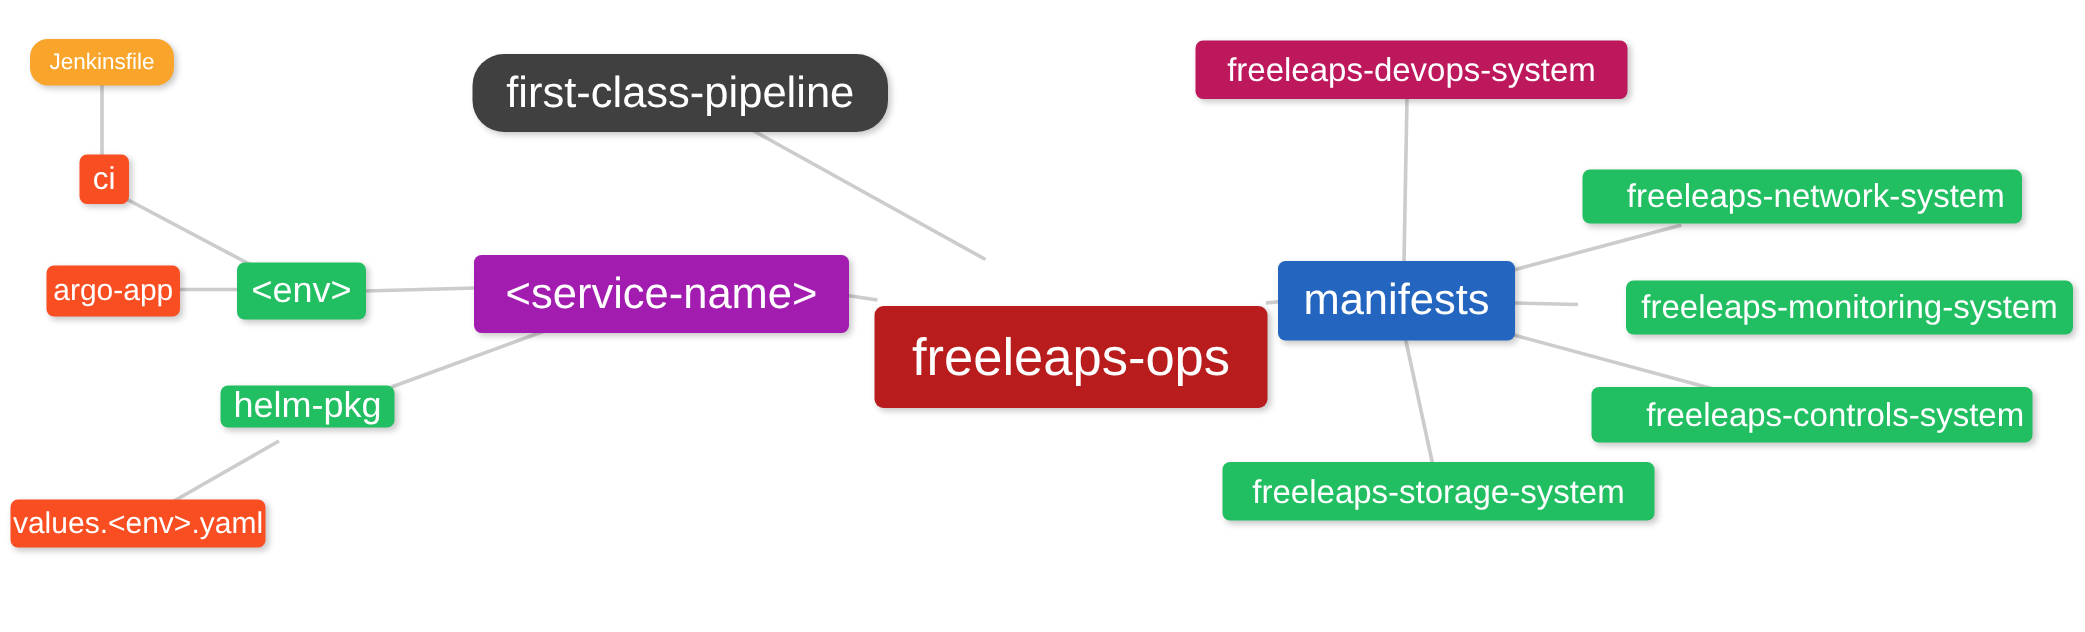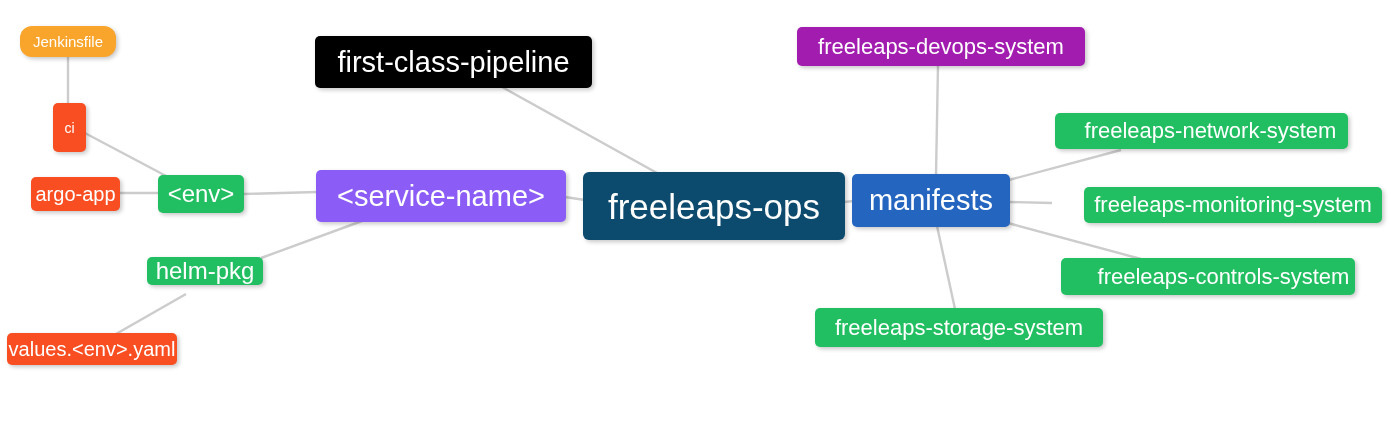--- a/index.html
+++ b/index.html
@@ -28,21 +28,21 @@
     color: #ffffff;
     border-radius: 5px;
     box-shadow: 2px 2px 4px rgba(0,0,0,0.22);
     white-space: nowrap;
     box-sizing: border-box;
     cursor: default;
     line-height: 1;
   }
   
   .n-jenkinsfile   { left: 20px;   top: 26px;  width: 96px;  height: 31px; font-size: 15px; border-radius: 12px; }
-  .n-ci            { left: 53px;   top: 103px; width: 33px;  height: 49px; font-size: 14px; }
+  .n-ci            { left: 53px;   top: 103px; width: 33px;  height: 33px; font-size: 21px; }
   .n-argo-app      { left: 31px;   top: 177px; width: 89px;  height: 34px; font-size: 20px; }
   .n-env           { left: 158px;  top: 175px; width: 86px;  height: 38px; font-size: 24px; }
   .n-helm-pkg      { left: 147px;  top: 257px; width: 116px; height: 28px; font-size: 24px; }
   .n-values        { left: 7px;    top: 333px; width: 170px; height: 32px; font-size: 20px; }
   .n-pipeline      { left: 315px;  top: 36px;  width: 277px; height: 52px; font-size: 29px; }
   .n-service-name  { left: 316px;  top: 170px; width: 250px; height: 52px; font-size: 29px; }
   .n-ops           { left: 583px;  top: 172px; width: 262px; height: 68px; font-size: 35px; border-radius: 6px; }
   .n-manifests     { left: 852px;  top: 174px; width: 158px; height: 53px; font-size: 29px; }
   .n-devops        { left: 797px;  top: 27px;  width: 288px; height: 39px; font-size: 22px; }
   .n-network       { left: 1055px; top: 113px; width: 293px; height: 36px; font-size: 22px; padding-left: 18px; }
@@ -73,23 +73,23 @@
       <line x1="937" y1="226" x2="955" y2="309"></line>
     </g>
   </svg>
 
   <div class="node n-jenkinsfile" style="background: rgb(249, 164, 43);">Jenkinsfile</div>
   <div class="node n-ci" style="background: rgb(249, 78, 33);">ci</div>
   <div class="node n-argo-app" style="background: rgb(249, 78, 33);">argo-app</div>
   <div class="node n-env" style="background: rgb(33, 191, 97);">&lt;env&gt;</div>
   <div class="node n-helm-pkg" style="background: rgb(33, 191, 97);">helm-pkg</div>
   <div class="node n-values" style="background: rgb(249, 78, 33);">values.&lt;env&gt;.yaml</div>
-  <div class="node n-pipeline" style="background: #000000;">first-class-pipeline</div>
-  <div class="node n-service-name" style="background: #8b5cf6;">&lt;service-name&gt;</div>
-  <div class="node n-ops" style="background: #0c4a6e;">freeleaps-ops</div>
+  <div class="node n-pipeline" style="background: #404040; border-radius: 21px;">first-class-pipeline</div>
+  <div class="node n-service-name" style="background: #a21caf;">&lt;service-name&gt;</div>
+  <div class="node n-ops" style="background: #b91c1c; margin-top: 32px;">freeleaps-ops</div>
   <div class="node n-manifests" style="background: rgb(36, 101, 192);">manifests</div>
-  <div class="node n-devops" style="background: #a21caf;">freeleaps-devops-system</div>
+  <div class="node n-devops" style="background: #be185d;">freeleaps-devops-system</div>
   <div class="node n-network" style="background: rgb(33, 191, 97);">freeleaps-network-system</div>
   <div class="node n-monitoring" style="background: rgb(33, 191, 97);">freeleaps-monitoring-system</div>
   <div class="node n-controls" style="background: rgb(33, 191, 97);">freeleaps-controls-system</div>
   <div class="node n-storage" style="background: rgb(33, 191, 97);">freeleaps-storage-system</div>
 
 </div>
 
 </body></html>

